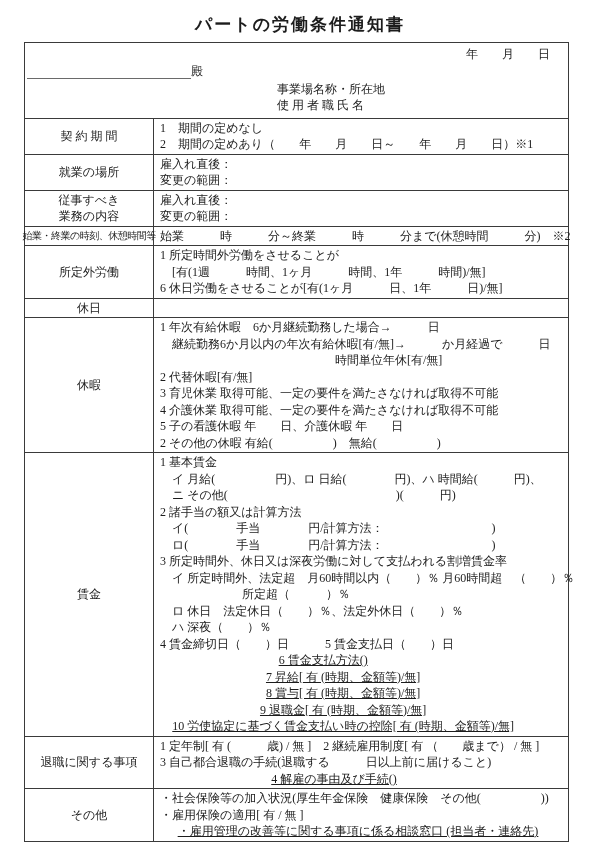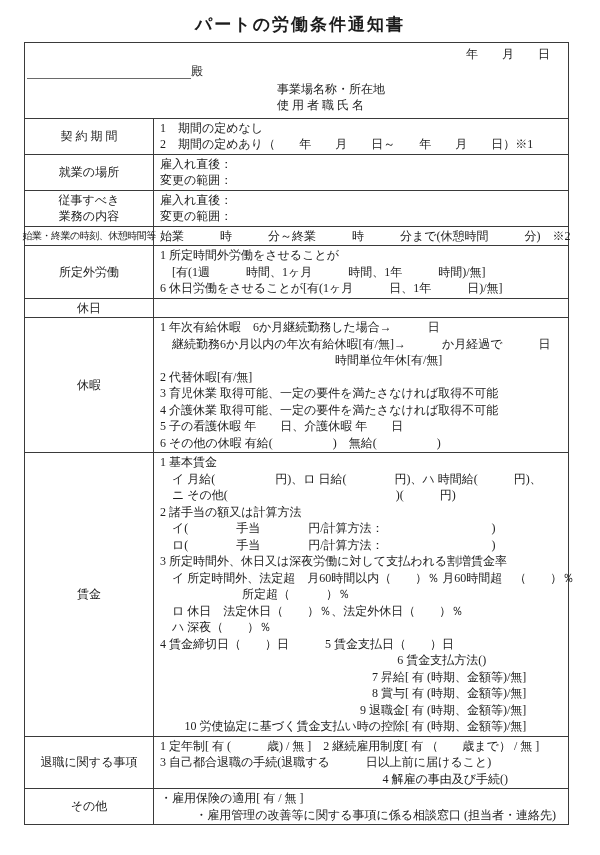--- a/index.html
+++ b/index.html
@@ -59,21 +59,21 @@
     white-space:nowrap;
     letter-spacing:-0.5px;
   }
   .cell-content{
     flex:1;
     padding:1px 6px;
     line-height:16.5px;
     min-height:16.5px;
   }
   .line{white-space:pre;min-height:16.5px;}
-  .split{display:flex;justify-content:flex-end;white-space:pre;}
+  .split{display:flex;justify-content:center;white-space:pre;text-decoration:underline;}
   .pr48{padding-right:48px;}
   .pr88{padding-right:88px;}
   .pr54{padding-right:54px;}
   .pr6{padding-right:6px;}
   .pl175{padding-left:175px;}
   .pl82{padding-left:82px;}
 </style>
 </head>
 <body>
 
@@ -142,21 +142,21 @@
     <div class="row">
       <div class="cell-label">休暇</div>
       <div class="cell-content">
         <div class="line">1 年次有給休暇　6か月継続勤務した場合→　　　日</div>
         <div class="line">　継続勤務6か月以内の年次有給休暇[有/無]→　　　か月経過で　　　日</div>
         <div class="line pl175">時間単位年休[有/無]</div>
         <div class="line">2 代替休暇[有/無]</div>
         <div class="line">3 育児休業 取得可能、一定の要件を満たさなければ取得不可能</div>
         <div class="line">4 介護休業 取得可能、一定の要件を満たさなければ取得不可能</div>
         <div class="line">5 子の看護休暇 年　　日、介護休暇 年　　日</div>
-        <div class="line">6 その他の休暇 有給(　　　　　)　無給(　　　　　)</div>
+        <div class="line">2 その他の休暇 有給(　　　　　)　無給(　　　　　)</div>
       </div>
     </div>
 
     <div class="row">
       <div class="cell-label">賃金</div>
       <div class="cell-content">
         <div class="line">1 基本賃金</div>
         <div class="line">　イ 月給(　　　　　円)、ロ 日給(　　　　円)、ハ 時間給(　　　円)、</div>
         <div class="line">　ニ その他(　　　　　　　　　　　　　　)(　　　円)</div>
         <div class="line">2 諸手当の額又は計算方法</div>
@@ -181,19 +181,20 @@
       <div class="cell-content">
         <div class="line">1 定年制[ 有 (　　　歳) / 無 ]　2 継続雇用制度[ 有 （　　歳まで） / 無 ]</div>
         <div class="line">3 自己都合退職の手続(退職する　　　日以上前に届けること)</div>
         <div class="line split pr54"><span>4 解雇の事由及び手続(</span><span>)</span></div>
       </div>
     </div>
 
     <div class="row">
       <div class="cell-label">その他</div>
       <div class="cell-content">
+        <div class="line">・社会保険等の加入状況(厚生年金保険　健康保険　その他(　　　　　))</div>
         <div class="line">・雇用保険の適用[ 有 / 無 ]</div>
         <div class="line split pr6"><span>・雇用管理の改善等に関する事項に係る相談窓口 (担当者・連絡先</span><span>)</span></div>
       </div>
     </div>
 
   </div>
 </div>
 
 </body></html>

